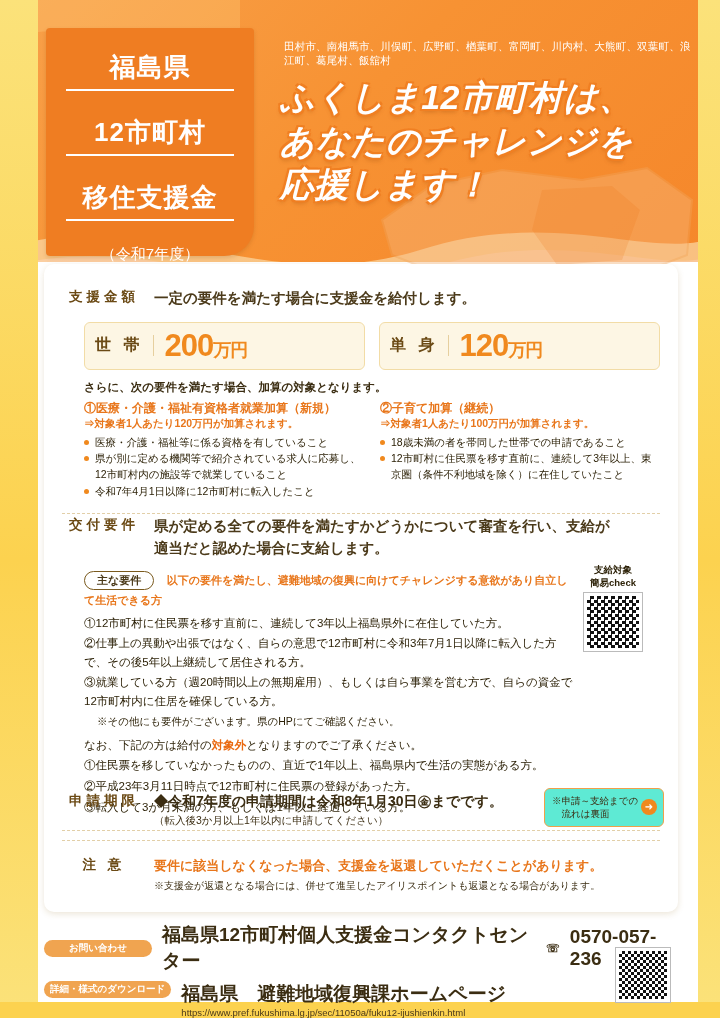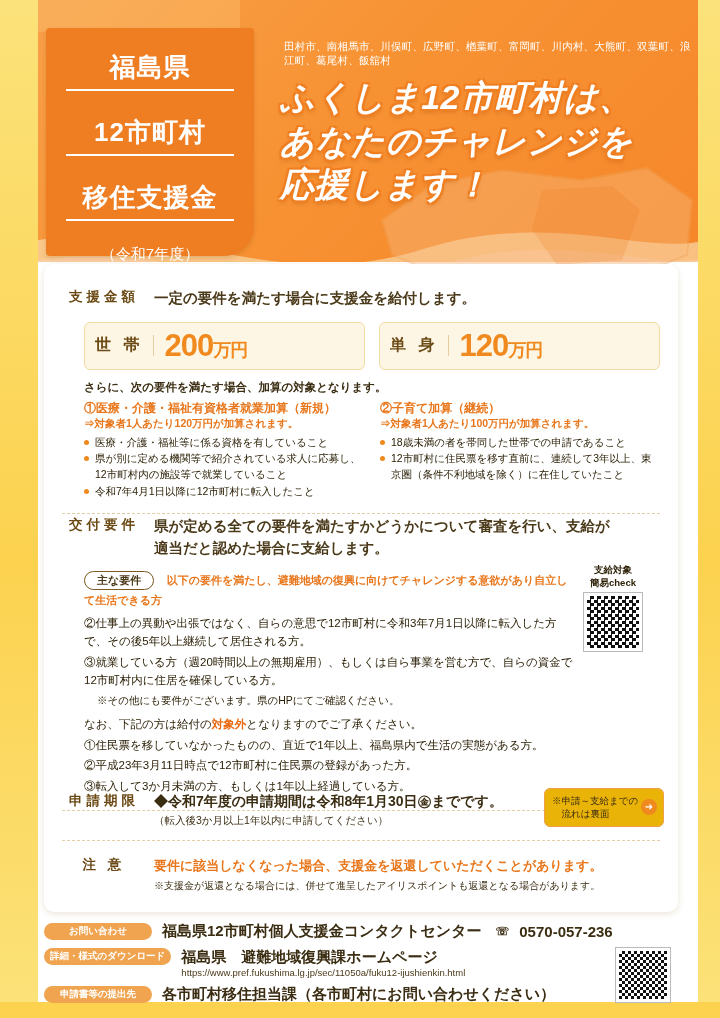--- a/index.html
+++ b/index.html
@@ -156,41 +156,41 @@
     background:
       repeating-conic-gradient(#111 0% 25%, #fff 0% 50%) 0 0/7px 7px;
     border: 3px solid #fff; outline: 1px solid #bbb;
   }
   
   .deadline-text { font-size: 14px; font-weight: bold; color: #3b2d12; }
   .deadline-sub { font-size: 10.5px; color: #3b2d12; margin-top: 3px; }
   .flow-bubble {
     position: absolute; right: -4px; top: -4px; width: 120px;
     border: 1px solid #f0a04a; border-radius: 6px;
-    background: #eab308; padding: 5px 22px 5px 7px;
+    background: #5eead4; padding: 5px 22px 5px 7px;
     font-size: 9.5px; color: #3b2d12; line-height: 1.4;
   }
   .flow-arrow {
     position: absolute; right: 6px; top: 50%; transform: translateY(-50%);
     width: 16px; height: 16px; border-radius: 50%; background: #f0891e;
     color: #fff; font-size: 10px; line-height: 16px; text-align: center;
   }
   .caution-text { font-size: 13px; font-weight: bold; color: #e8761b; line-height:1.5;}
   .caution-sub { font-size: 10px; color: #3b2d12; margin-top: 3px; }
   
   .footer {
     position: absolute; left: 44px; top: 922px; width: 634px; height: 86px;
   }
   .f-row { display: flex; align-items: center; gap: 10px; margin-bottom: 7px; }
   .f-tag {
     min-width: 108px; text-align: center;
     background: #f0a450; color: #fff; font-size: 9.5px; font-weight: bold;
     border-radius: 9px; padding: 2px 6px;
   }
-  .f-main { font-size: 15px; font-weight: bold; color: #3b2d12; }
+  .f-main { font-size: 19px; font-weight: bold; color: #3b2d12; }
   .f-url { font-size: 9.5px; color: #4b3a1a; }
   .f-qr {
     position: absolute; right: 8px; top: 26px; width: 54px; height: 54px;
     background: repeating-conic-gradient(#111 0% 25%, #fff 0% 50%) 0 0/6px 6px;
     border: 3px solid #fff; outline: 1px solid #bbb;
   }
 </style>
 </head>
 <body>
 
@@ -276,20 +276,21 @@
       <div class="sect-head">
         <span class="label-box">交付要件</span>
         <span class="sect-title" style="width:470px;">県が定める全ての要件を満たすかどうかについて審査を行い、支給が適当だと認めた場合に支給します。</span>
       </div>
 
       <div style="margin:10px 0 0 22px; width:490px;">
         <span class="main-req-pill">主な要件</span>
         <span class="main-req-text">以下の要件を満たし、避難地域の復興に向けてチャレンジする意欲があり自立して生活できる方</span>
 
         <div class="reqs">
+          <p>①12市町村に住民票を移す直前に、連続して3年以上福島県外に在住していた方。</p>
           <p>②仕事上の異動や出張ではなく、自らの意思で12市町村に令和3年7月1日以降に転入した方で、その後5年以上継続して居住される方。</p>
           <p>③就業している方（週20時間以上の無期雇用）、もしくは自ら事業を営む方で、自らの資金で12市町村内に住居を確保している方。</p>
           <p class="small indent">※その他にも要件がございます。県のHPにてご確認ください。</p>
           <p style="margin-top:6px;"><span>なお、下記の方は給付の</span><span class="emph-orange">対象外</span><span>となりますのでご了承ください。</span></p>
           <p>①住民票を移していなかったものの、直近で1年以上、福島県内で生活の実態がある方。</p>
           <p>②平成23年3月11日時点で12市町村に住民票の登録があった方。</p>
           <p>③転入して3か月未満の方、もしくは1年以上経過している方。</p>
         </div>
       </div>
 

